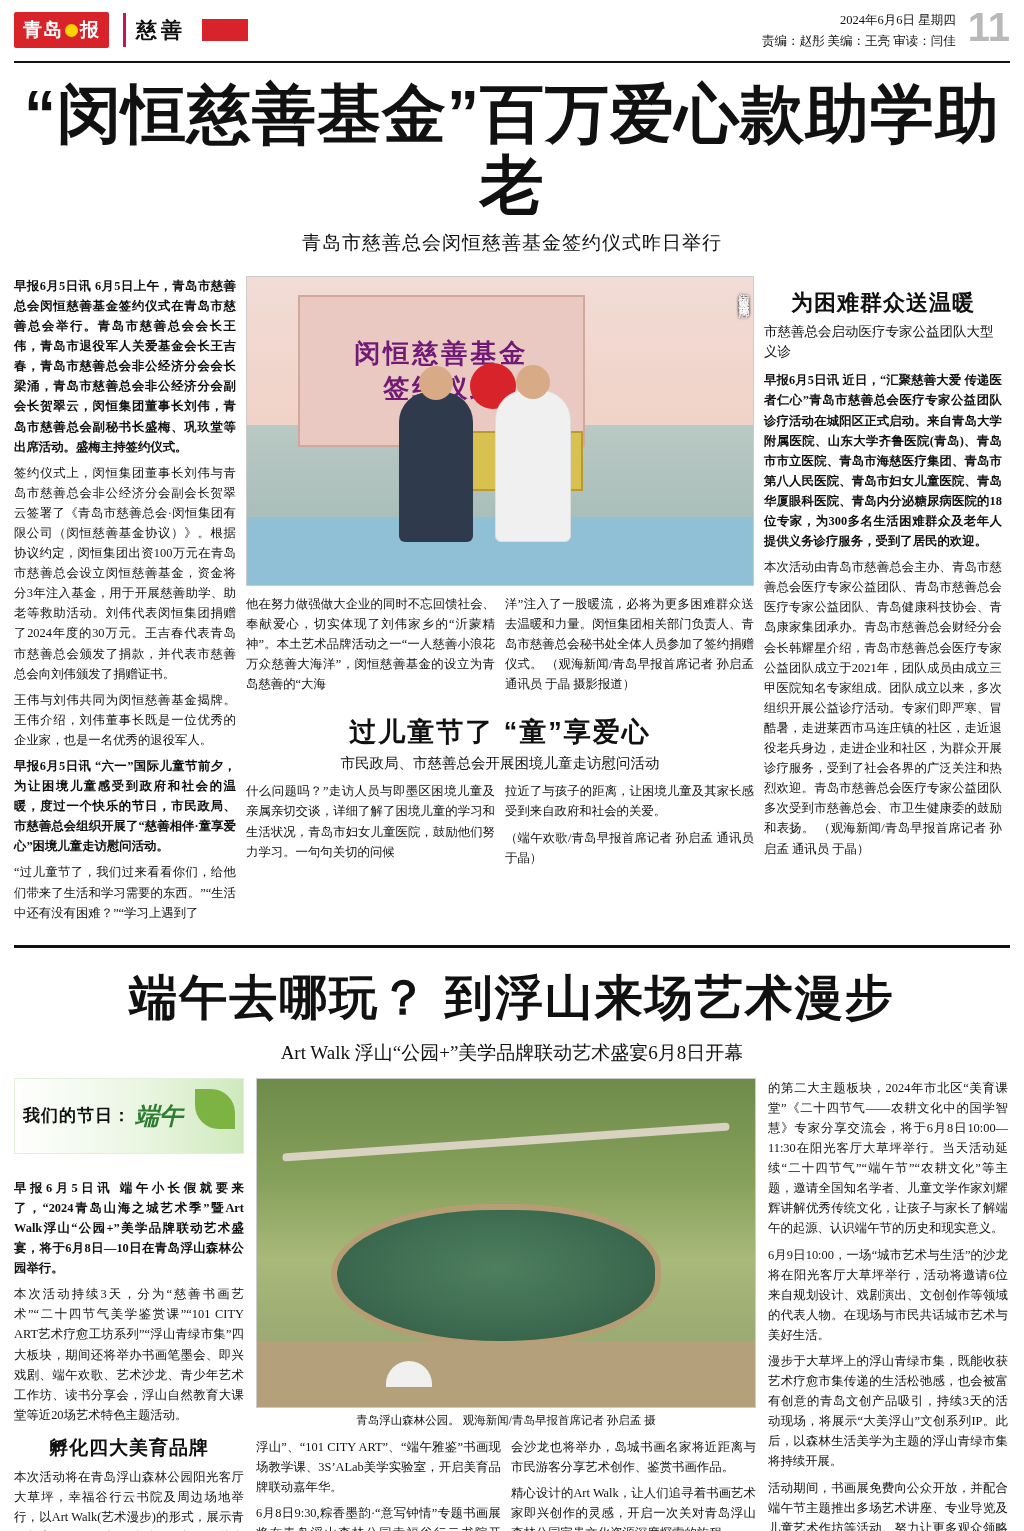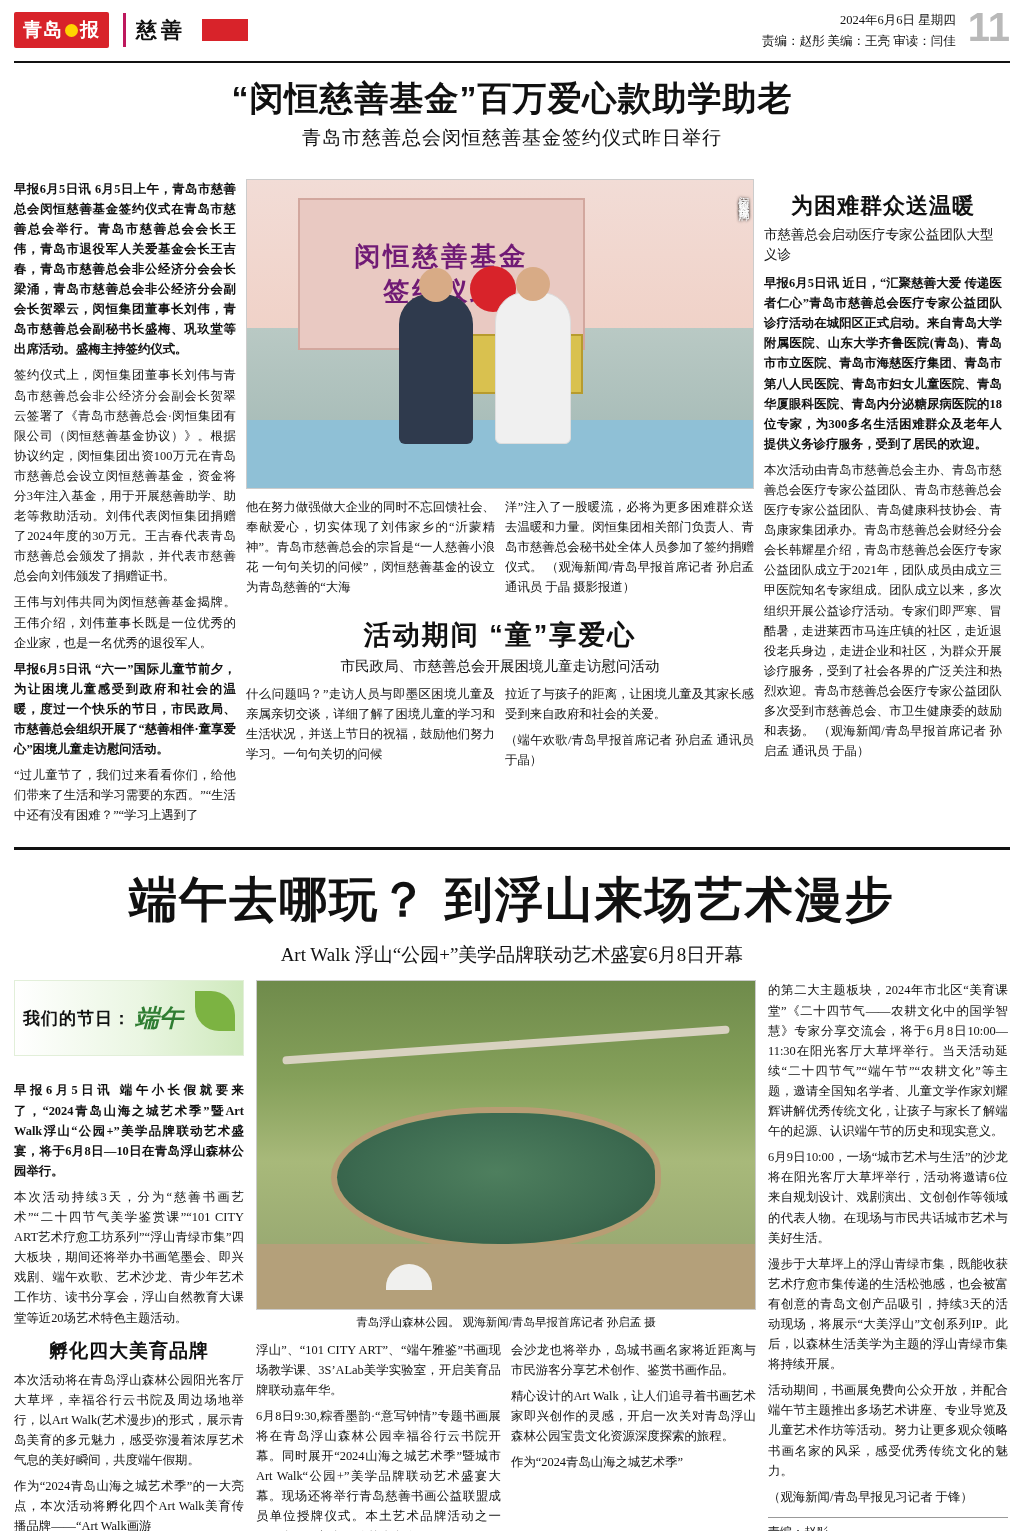--- a/index.html
+++ b/index.html
@@ -28,25 +28,25 @@
   .mast-right{display:flex;align-items:flex-start;}
   .mast-meta{text-align:right;font-size:12.5px;line-height:1.7;padding-top:2px;}
   .page-num{
     font-size:40px;color:#b9b9b9;font-weight:bold;margin-left:12px;line-height:0.95;
     font-family:"Liberation Sans","DejaVu Sans",sans-serif;
   }
   .mast-rule{height:2px;background:#111;margin:2px 14px 0 14px;}
 
   
   .headline1{
-    text-align:center;font-size:34px;font-weight:bold;letter-spacing:1px;
+    text-align:center;font-size:64px;font-weight:bold;letter-spacing:1px;
     margin:16px 14px 2px 14px;line-height:1.12;
     font-family:"Liberation Sans","DejaVu Sans",sans-serif;
   }
-  .subhead1{text-align:center;font-size:19px;margin:8px 0 28px 0;letter-spacing:1px;}
+  .subhead1{text-align:center;font-size:19px;margin:8px 0 20px 0;letter-spacing:1px;}
 
   
   .cols{display:flex;padding:0 14px;gap:10px;}
   .col-l{width:222px;}
   .col-m{width:508px;}
   .col-r{width:238px;}
   p.body{
     font-size:12.4px;line-height:1.62;text-align:justify;margin:0 0 6px 0;
     text-indent:0;
   }
@@ -184,33 +184,33 @@
             <div class="ph-head"></div>
           </div>
         <div class="ph-person ph-p2">
             <div class="ph-head"></div>
           </div>
         <div class="photo-caption-v">闵恒慈善基金揭牌。</div>
       </div>
 
       <div class="two-sub">
         <div>
-          <p class="body">他在努力做强做大企业的同时不忘回馈社会、奉献爱心，切实体现了刘伟家乡的“沂蒙精神”。青岛市慈善总会的宗旨是“一人慈善小浪花 一句句关切的问候”，闵恒慈善基金的设立为青岛慈善的“大海</p>
+          <p class="body">他在努力做强做大企业的同时不忘回馈社会、奉献爱心，切实体现了刘伟家乡的“沂蒙精神”。本土艺术品牌活动之一“一人慈善小浪花 万众慈善大海洋”，闵恒慈善基金的设立为青岛慈善的“大海</p>
         </div>
         <div>
           <p class="body">洋”注入了一股暖流，必将为更多困难群众送去温暖和力量。闵恒集团相关部门负责人、青岛市慈善总会秘书处全体人员参加了签约捐赠仪式。 （观海新闻/青岛早报首席记者 孙启孟 通讯员 于晶 摄影报道）</p>
         </div>
       </div>
 
-      <div class="mid-title">活动期间 “童”享爱心</div>
+      <div class="mid-title">过儿童节了 “童”享爱心</div>
       <div class="mid-sub">市民政局、市慈善总会开展困境儿童走访慰问活动</div>
 
       <div class="two-sub">
         <div>
-          <p class="body">什么问题吗？”走访人员与即墨区困境儿童及亲属亲切交谈，详细了解了困境儿童的学习和生活状况，并送上节日的祝福，鼓励他们努力学习。一句句关切的问候</p>
+          <p class="body">什么问题吗？”走访人员与即墨区困境儿童及亲属亲切交谈，详细了解了困境儿童的学习和生活状况，青岛市妇女儿童医院，鼓励他们努力学习。一句句关切的问候</p>
         </div>
         <div>
           <p class="body">拉近了与孩子的距离，让困境儿童及其家长感受到来自政府和社会的关爱。</p>
           <p class="body credit">（端午欢歌/青岛早报首席记者 孙启孟 通讯员 于晶）</p>
         </div>
       </div>
     </div>
 
     <div class="col-r">
       <div class="r-title">为困难群众送温暖</div>

